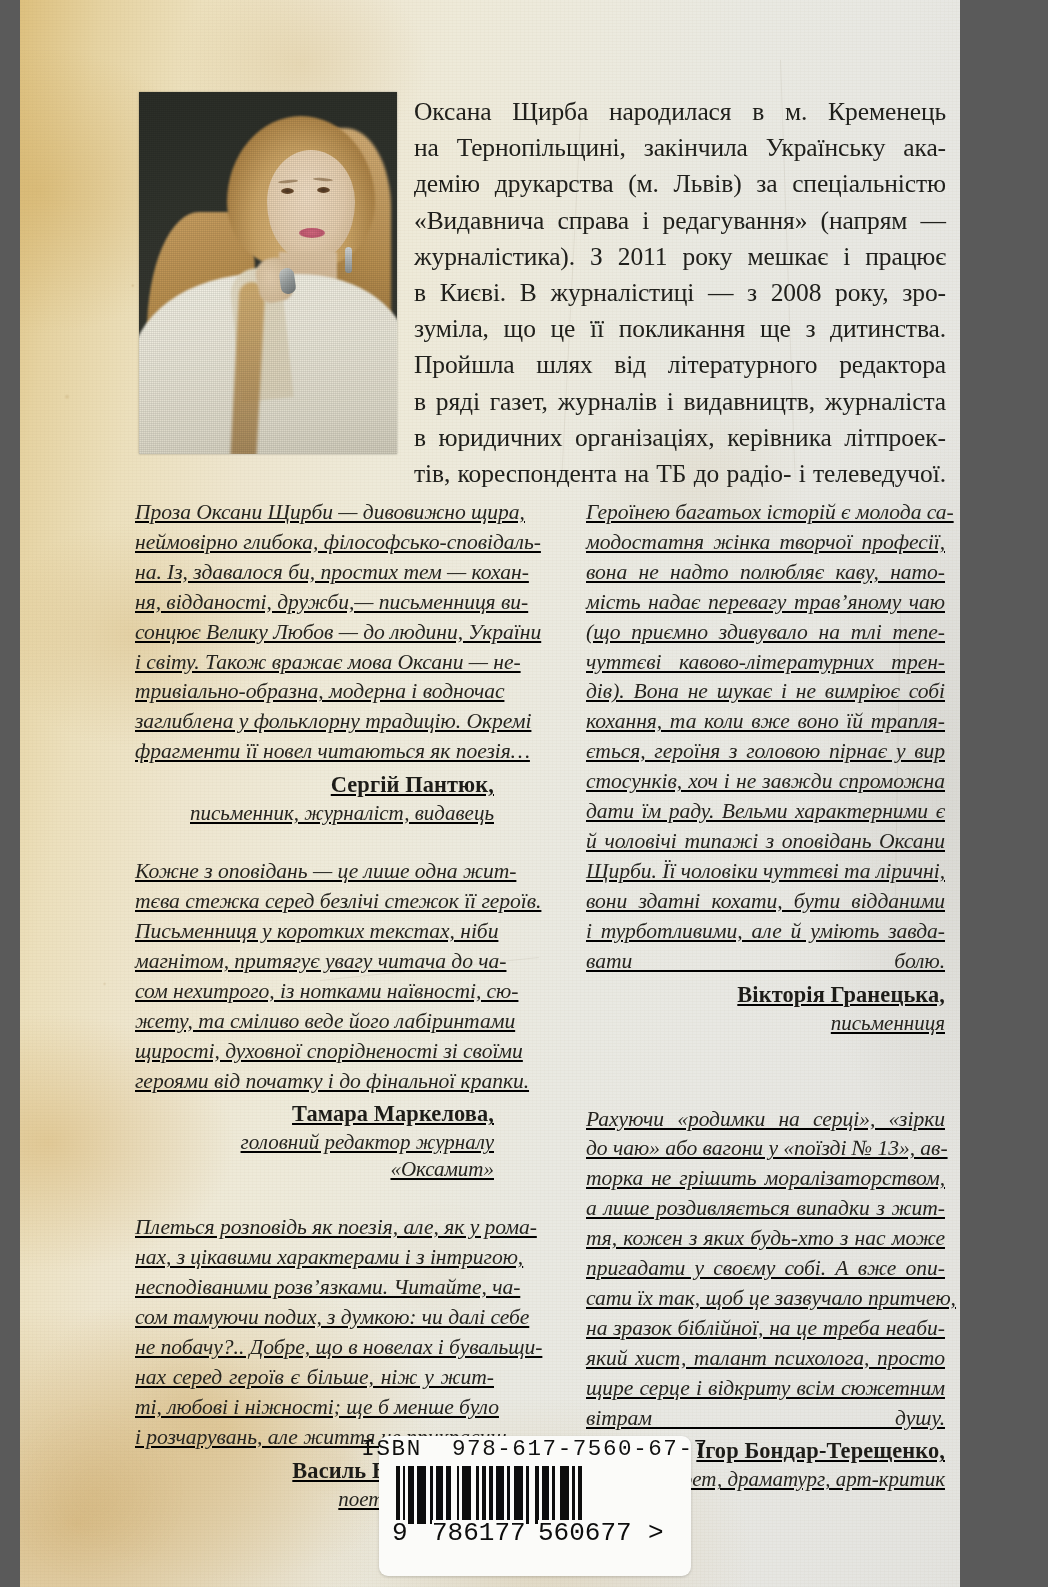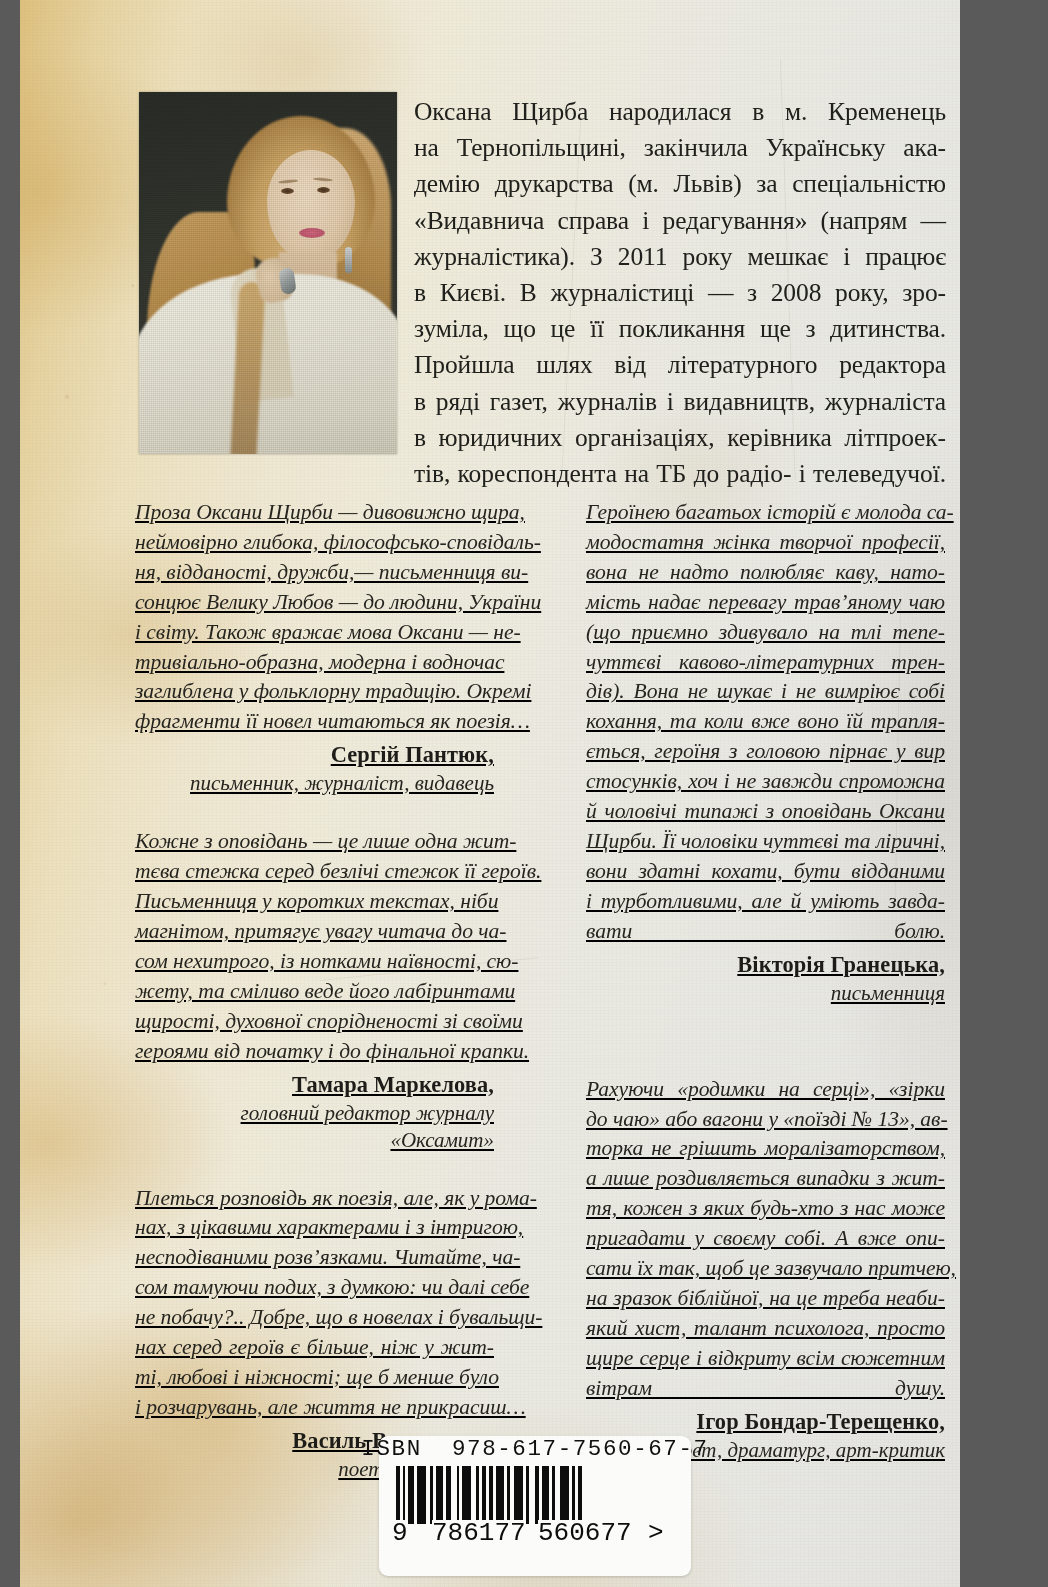--- a/index.html
+++ b/index.html
@@ -381,20 +381,21 @@
       <span>в юридичних організаціях, керівника літпроек-</span>
       <span class="last">тів, кореспондента на ТБ до радіо- і телеведучої.</span>
     </div>
 
   <div class="cols">
     <div class="col left" id="col-left">
         <div class="review">
           <div class="body">
             <span>Проза Оксани Щирби — дивовижно щира,</span>
             <span>неймовірно глибока, філософсько-сповідаль-</span>
+            <span>на. Із, здавалося би, простих тем — кохан-</span>
             <span>ня, відданості, дружби,— письменниця ви-</span>
             <span>сонцює Велику Любов — до людини, України</span>
             <span>і світу. Також вражає мова Оксани — не-</span>
             <span>тривіально-образна, модерна і водночас</span>
             <span>заглиблена у фольклорну традицію. Окремі</span>
             <span class="last">фрагменти її новел читаються як поезія…</span>
           </div>
           <div class="author">Сергій Пантюк,</div>
           <div class="role">письменник, журналіст, видавець</div>
         </div>
@@ -433,20 +434,21 @@
             <span>Героїнею багатьох історій є молода са-</span>
             <span>модостатня жінка творчої професії,</span>
             <span>вона не надто полюбляє каву, нато-</span>
             <span>мість надає перевагу трав’яному чаю</span>
             <span>(що приємно здивувало на тлі тепе-</span>
             <span>чуттєві кавово-літературних трен-</span>
             <span>дів). Вона не шукає і не вимріює собі</span>
             <span>кохання, та коли вже воно їй трапля-</span>
             <span>ється, героїня з головою пірнає у вир</span>
             <span>стосунків, хоч і не завжди спроможна</span>
+            <span>дати їм раду. Вельми характерними є</span>
             <span>й чоловічі типажі з оповідань Оксани</span>
             <span>Щирби. Її чоловіки чуттєві та ліричні,</span>
             <span>вони здатні кохати, бути відданими</span>
             <span>і турботливими, але й уміють завда-</span>
             <span class="last">вати болю.</span>
           </div>
           <div class="author">Вікторія Гранецька,</div>
           <div class="role">письменниця</div>
         </div>
         <div class="review">

